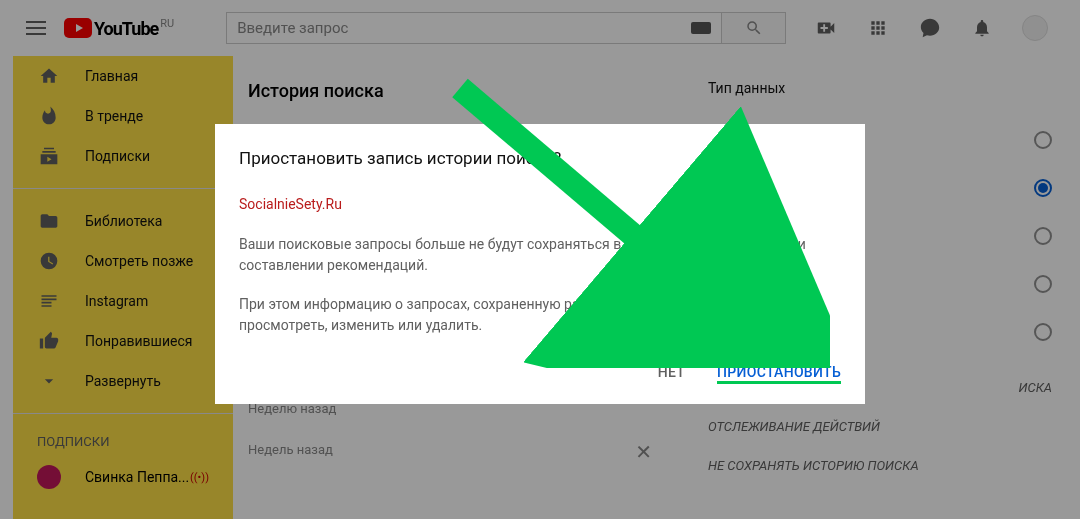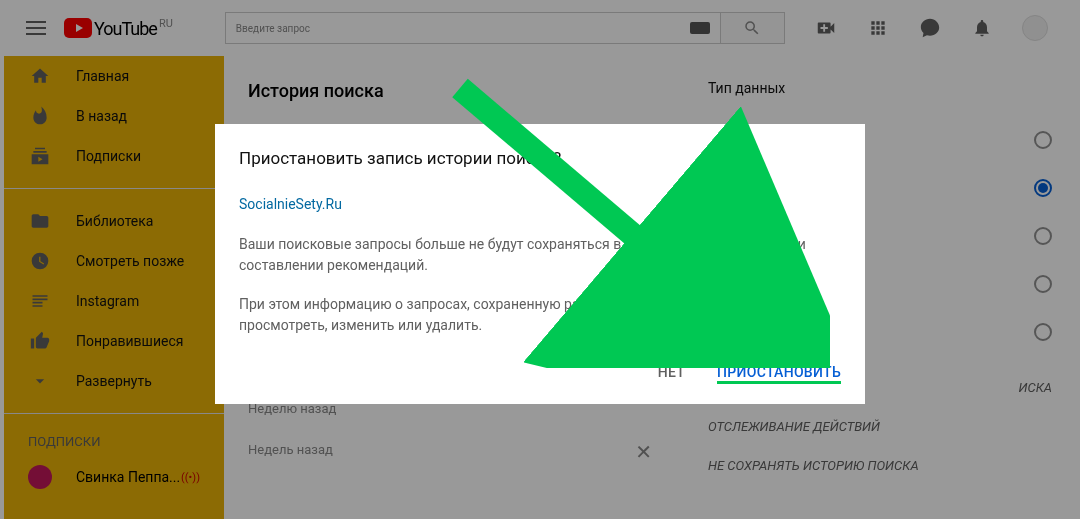--- a/index.html
+++ b/index.html
@@ -4,35 +4,35 @@
 <style>
 * { margin: 0; padding: 0; box-sizing: border-box; font-family: Roboto, Arial, sans-serif; }
 body { background: #fff; width: 1080px; height: 519px; overflow: hidden; position: relative; }
 
 
 .header { height: 56px; display: flex; align-items: center; padding: 0 16px; background: #fff; }
 .hamburger { width: 40px; height: 40px; display:flex; align-items:center; justify-content:center; cursor:pointer; }
 .logo { display:flex; align-items:center; margin-left: 8px; }
 .logo-icon { width: 28px; height: 20px; background:#ff0000; border-radius:5px; display:flex; align-items:center; justify-content:center; }
 .logo-tri { width:0; height:0; border-left:7px solid #fff; border-top:4px solid transparent; border-bottom:4px solid transparent; margin-left:2px;}
-.logo-text { font-weight: 400; font-size: 18px; margin-left: 2px; letter-spacing:-1px; }
+.logo-text { font-weight: 700; font-size: 18px; margin-left: 2px; letter-spacing:-1px; }
 .logo-ru { font-size: 11px; color:#888; margin-left:2px; margin-top:-10px; }
 .search-wrap { margin-left: 52px; flex:0 0 560px; height: 32px; display:flex; border:1px solid #ccc; }
-.search-input { flex:1; border:none; padding: 0 10px; font-size: 10px; color:#111; outline:none; }
+.search-input { flex:1; border:none; padding: 0 10px; font-size: 15px; color:#111; outline:none; }
 .search-input::placeholder { color:#888; }
 .keyboard { width: 40px; display:flex; align-items:center; justify-content:center; border-left:0; }
 .kb-icon { width: 20px; height: 12px; background:#555; border-radius:2px; }
 .search-btn { width: 64px; display:flex; align-items:center; justify-content:center; border-left:1px solid #ccc; background:#f8f8f8; }
 .spacer { flex:1; }
 .header-icons { display:flex; align-items:center; gap:28px; margin-right: 16px; }
 .h-ic { width:24px; height:24px; color:#606060; display:flex; align-items:center; justify-content:center; cursor:pointer; }
 .avatar-h { width: 26px; height:26px; border-radius:50%; background:#f0f0f0; border:1px solid #ddd;}
 
 
-.sidebar { position:absolute; left:4px; top:56px; bottom:0; width:220px; background:#eab308; overflow:hidden; }
+.sidebar { position:absolute; left:13px; top:56px; bottom:0; width:220px; background:#fde047; overflow:hidden; }
 .sb-item { height:40px; display:flex; align-items:center; padding: 0 24px; font-size:14px; color:#111; cursor:pointer; }
 .sb-item.active { background:#e5e5e5; font-weight: 500; color:#dd2c00; }
 .sb-item .ic { width:24px; margin-right:24px; color:#606060; display:flex; align-items:center; justify-content:center; }
 .sb-item.active .ic { color:#dd2c00; }
 .sb-sep { height:1px; background:#e5e5e5; margin: 12px 0; }
 .sb-head { font-size:13px; color:#606060; padding: 8px 24px; text-transform: uppercase; }
 .channel { height:40px; display:flex; align-items:center; padding:0 24px; font-size:14px; cursor:pointer; }
 .ch-av { width:24px; height:24px; border-radius:50%; background:#c2185b; margin-right:24px; }
 .live { color:#cc0000; font-size:11px; margin-left:auto; }
 
@@ -51,21 +51,21 @@
 .radio-lbl { font-size:13px; color:#606060; letter-spacing:0.2px; }
 .radio { width:18px; height:18px; border:2px solid #909090; border-radius:50%; margin-left:auto; cursor:pointer; position:relative; }
 .radio.sel { border-color:#065fd4; }
 .radio.sel::after { content:''; position:absolute; width:10px; height:10px; background:#065fd4; border-radius:50%; top:2px; left:2px; }
 .side-link { font-size:13px; color:#606060; padding:12px 0; cursor:pointer; }
 
 
 .overlay { position:absolute; inset:0; background: rgba(0,0,0,0.40); display:flex; align-items:flex-start; justify-content:center; }
 .dialog { margin-top: 124px; width: 650px; background:#fff; padding: 24px; }
 .dlg-title { font-size:17px; color:#111; margin-bottom: 28px; }
-.dlg-sub { font-size:14px; color:#0369a1; margin-bottom: 22px; }
+.dlg-sub { font-size:14px; color:#b91c1c; margin-bottom: 22px; }
 .dlg-p { font-size:14px; color:#606060; line-height:1.5; margin-bottom: 18px; }
 .dlg-p .link { color:#065fd4; }
 .dlg-actions { display:flex; justify-content:flex-end; gap: 32px; margin-top: 28px; }
 .dlg-btn { font-size:14px; font-weight:500; color:#606060; cursor:pointer; letter-spacing:0.3px; }
 .dlg-btn.primary { color:#065fd4; position:relative; }
 .dlg-btn.primary::after { content:''; position:absolute; left:0; right:0; bottom:-4px; height:3px; background:#00c853; }
 
 
 .arrow { position:absolute; left:440px; top:78px; width:390px; height:290px; pointer-events:none; z-index: 99; }
 </style>
@@ -131,21 +131,21 @@
           </svg>
         </span>
         <span>Главная</span>
       </div>
       <div class="sb-item">
         <span class="ic">
           <svg width="20" height="20" viewBox="0 0 24 24" fill="currentColor">
             <path d="M13.5.67s.74 2.65.74 4.8c0 2.06-1.35 3.73-3.41 3.73-2.07 0-3.63-1.67-3.63-3.73l.03-.36C5.21 7.51 4 10.62 4 14c0 4.42 3.58 8 8 8s8-3.58 8-8C20 8.61 17.41 3.8 13.5.67z"></path>
           </svg>
         </span>
-        <span>В назад</span>
+        <span>В тренде</span>
       </div>
       <div class="sb-item">
         <span class="ic">
           <svg width="20" height="20" viewBox="0 0 24 24" fill="currentColor">
             <path d="M4 6h16v2H4zM6 2h12v2H6zM2 10h20v12H2zM10 13v6l5-3z"></path>
           </svg>
         </span>
         <span>Подписки</span>
       </div>
     </div>

